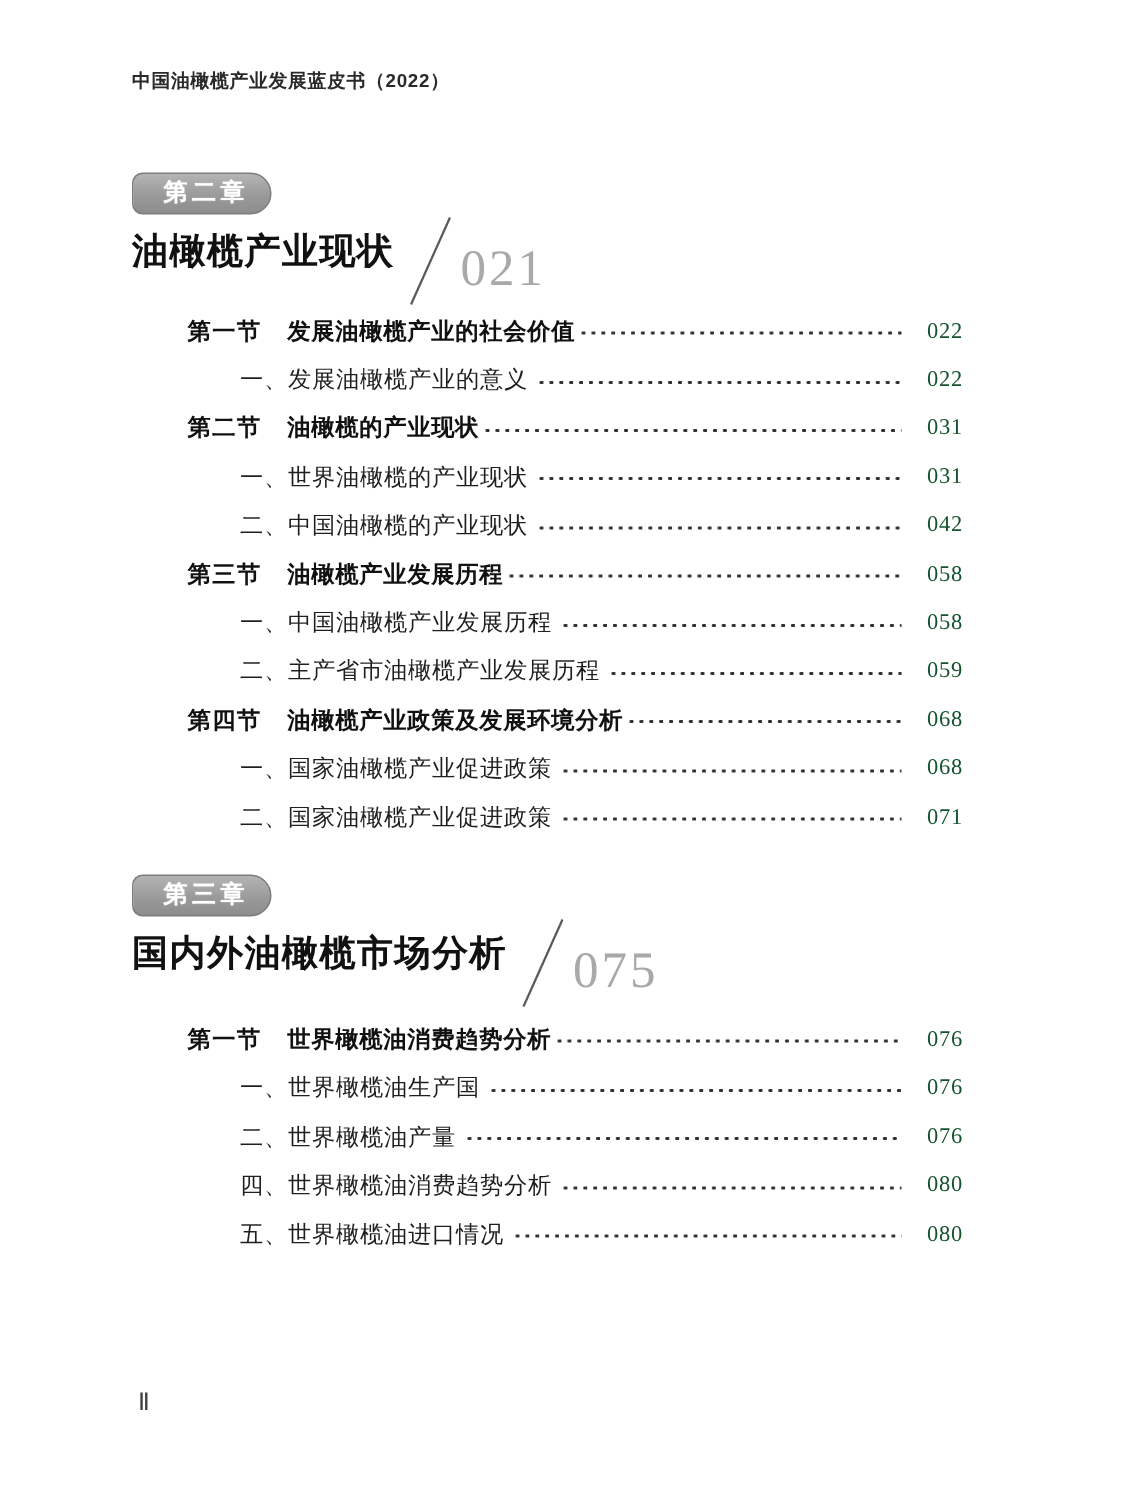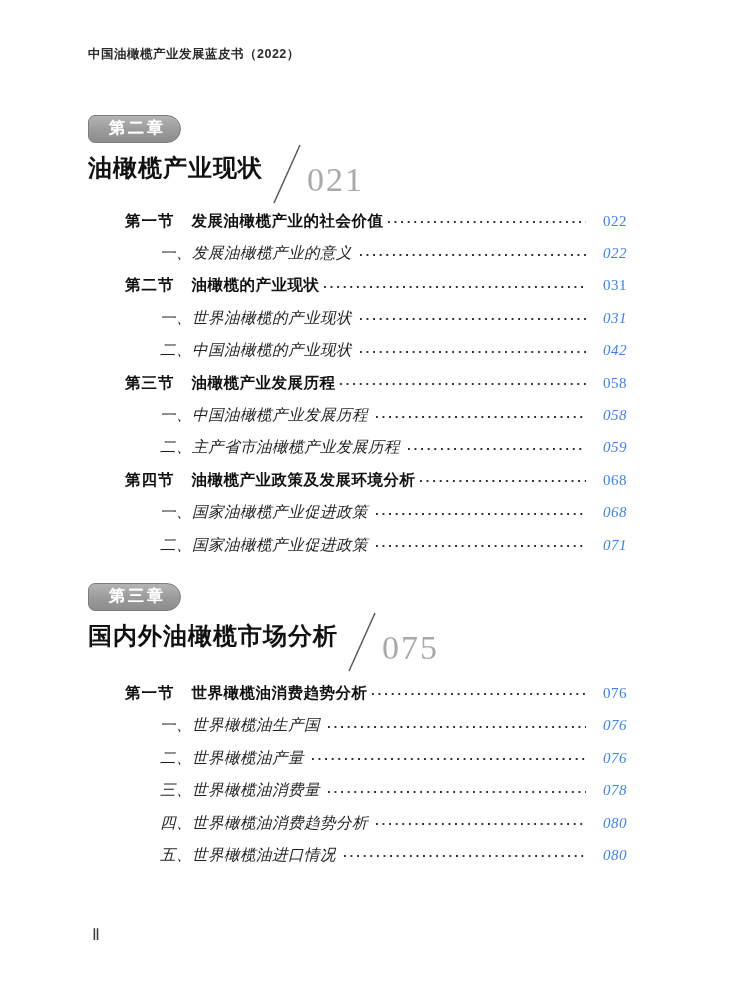--- a/index.html
+++ b/index.html
@@ -65,58 +65,57 @@
   }
   .chap-page{
     font-family:"Liberation Serif", serif;
     font-size:34px;
     letter-spacing:2px;
     color:#a9a9a9;
     line-height:1;
     position:relative;
     top:12px;
   }
-  .entries{margin:14px 35px 0 37px;}
+  .entries{margin:14px 20px 0 37px;}
   .chapter.second .entries{margin-top:18px;}
   .entry{
     display:flex;
     align-items:center;
     height:32.4px;
     font-size:15.5px;
   }
   .entry.section{
     font-family:"Liberation Sans", sans-serif;
     font-weight:bold;
     color:#111111;
   }
   .entry.sub{
     font-family:"Liberation Serif", serif;
     color:#1f1f1f;
     padding-left:35px;
-    font-style:italic;
   }
   .entry-label{margin-right:17px; flex:0 0 auto; letter-spacing:1px;}
   .entry-title{flex:0 0 auto; letter-spacing:0.5px; white-space:nowrap;}
   .leader{
     flex:1 1 auto;
     height:12px;
     margin:4px 5px 0 7px;
     background-image:radial-gradient(circle at 2px 5px,#2f2f2f 1.15px,transparent 1.35px);
     background-size:6.6px 12px;
     background-repeat:repeat-x;
   }
   .entry.section .leader{margin-left:3px;}
   .entry-page{
     flex:0 0 auto;
     width:36px;
     text-align:right;
     font-family:"Liberation Serif", serif;
     font-weight:normal;
     font-size:15px;
-    color:#3b82f6;
+    color:#14532d;
     letter-spacing:0.5px;
   }
   .folio{
     position:absolute;
     left:92px;
     top:925px;
     font-family:"Liberation Serif", serif;
     font-size:16px;
     color:#3f3f3f;
   }
@@ -249,26 +248,20 @@
     <span class="entry-page">076</span>
   </div>
 
   <div class="entry sub">
 
     <span class="entry-title">二、世界橄榄油产量</span>
     <span class="leader"></span>
     <span class="entry-page">076</span>
   </div>
 
-  <div class="entry sub">
-
-    <span class="entry-title">三、世界橄榄油消费量</span>
-    <span class="leader"></span>
-    <span class="entry-page">078</span>
-  </div>
 
   <div class="entry sub">
 
     <span class="entry-title">四、世界橄榄油消费趋势分析</span>
     <span class="leader"></span>
     <span class="entry-page">080</span>
   </div>
 
   <div class="entry sub">
 

